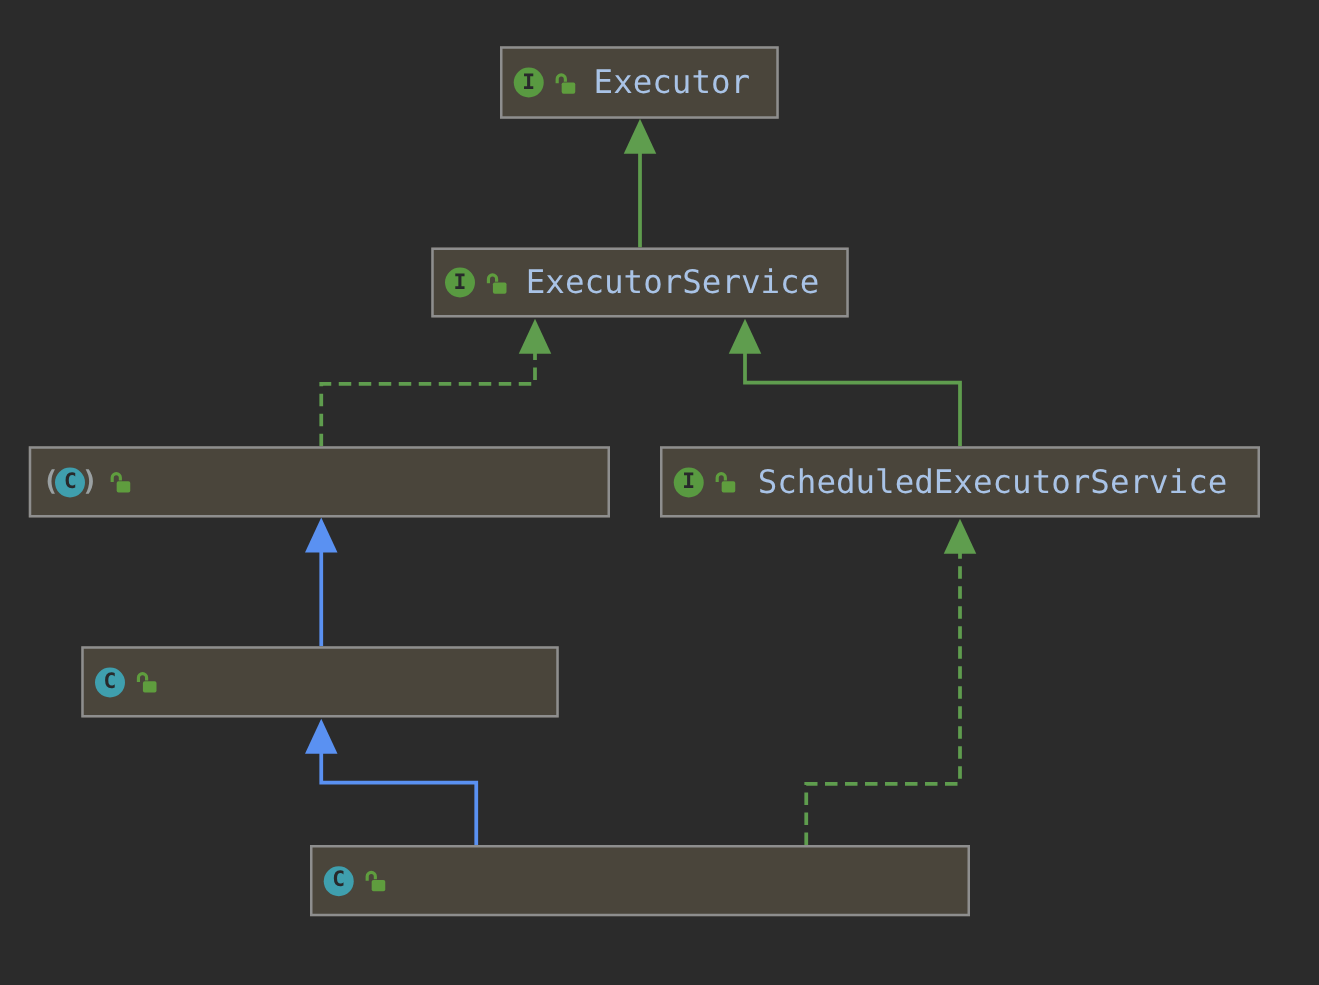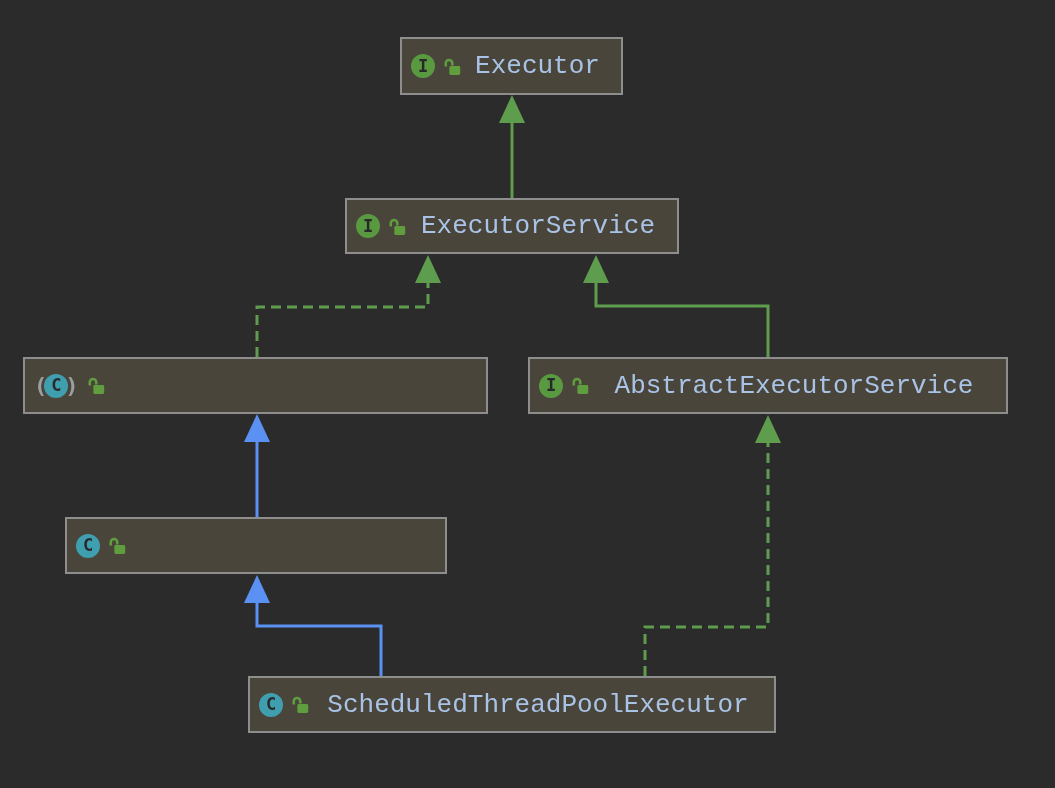--- a/index.html
+++ b/index.html
@@ -16,21 +16,21 @@
   .node-scheduled-thread-pool-executor{left:248px;top:676px;width:528px;height:57px;}
   .iconrow{display:flex;align-items:center;gap:8px;flex:0 0 auto;}
   .badge{width:24px;height:24px;border-radius:50%;display:flex;align-items:center;justify-content:center;
          font-size:17px;font-weight:bold;color:#28292b;line-height:1;}
   .badge.iface{background:#599a41;}
   .badge.klass{background:#3f9fae;}
   .abstract-wrap{display:flex;align-items:center;}
   .paren{color:#9aa0a2;font-size:22px;font-weight:bold;line-height:1;}
   .paren.l{margin-right:-3px;}
   .paren.r{margin-left:-3px;}
-  .label{flex:1;text-align:center;font-size:26px;color:#a9c3e6;white-space:nowrap;font-family:Liberation Mono, monospace;}
+  .label{flex:1;text-align:center;font-size:26px;color:#a9c3e6;white-space:nowrap;}
 </style>
 </head>
 <body>
 
 <div class="stage">
 
   <svg class="edges" xmlns="http://www.w3.org/2000/svg">
 
     <g>
       <path d="M512,198 V122" fill="none" stroke="#5f9d4e" stroke-width="3"></path>
@@ -100,37 +100,36 @@
   </div>
 
   <div class="node node-scheduled-executor-service">
     <span class="iconrow">
       <span class="badge iface">I</span>
       <svg width="19" height="19" viewBox="0 0 18 18">
         <path d="M2.6 9 V5.9 a3.1 3.1 0 0 1 6.2 0 V8" fill="none" stroke="#5f9d3e" stroke-width="2.4"></path>
         <rect x="6" y="8.5" width="10.3" height="8.5" rx="1.4" fill="#5f9d3e"></rect>
       </svg>
     </span>
-    <span class="label">AbstractExecutorService</span>
+    <span class="label">ScheduledExecutorService</span>
   </div>
 
   <div class="node node-thread-pool-executor">
     <span class="iconrow">
       <span class="badge klass">C</span>
       <svg width="19" height="19" viewBox="0 0 18 18">
         <path d="M2.6 9 V5.9 a3.1 3.1 0 0 1 6.2 0 V8" fill="none" stroke="#5f9d3e" stroke-width="2.4"></path>
         <rect x="6" y="8.5" width="10.3" height="8.5" rx="1.4" fill="#5f9d3e"></rect>
       </svg>
     </span>
   </div>
 
   <div class="node node-scheduled-thread-pool-executor">
     <span class="iconrow">
       <span class="badge klass">C</span>
       <svg width="19" height="19" viewBox="0 0 18 18">
         <path d="M2.6 9 V5.9 a3.1 3.1 0 0 1 6.2 0 V8" fill="none" stroke="#5f9d3e" stroke-width="2.4"></path>
         <rect x="6" y="8.5" width="10.3" height="8.5" rx="1.4" fill="#5f9d3e"></rect>
       </svg>
     </span>
-    <span class="label">ScheduledThreadPoolExecutor</span>
   </div>
 
 </div>
 
 </body></html>

